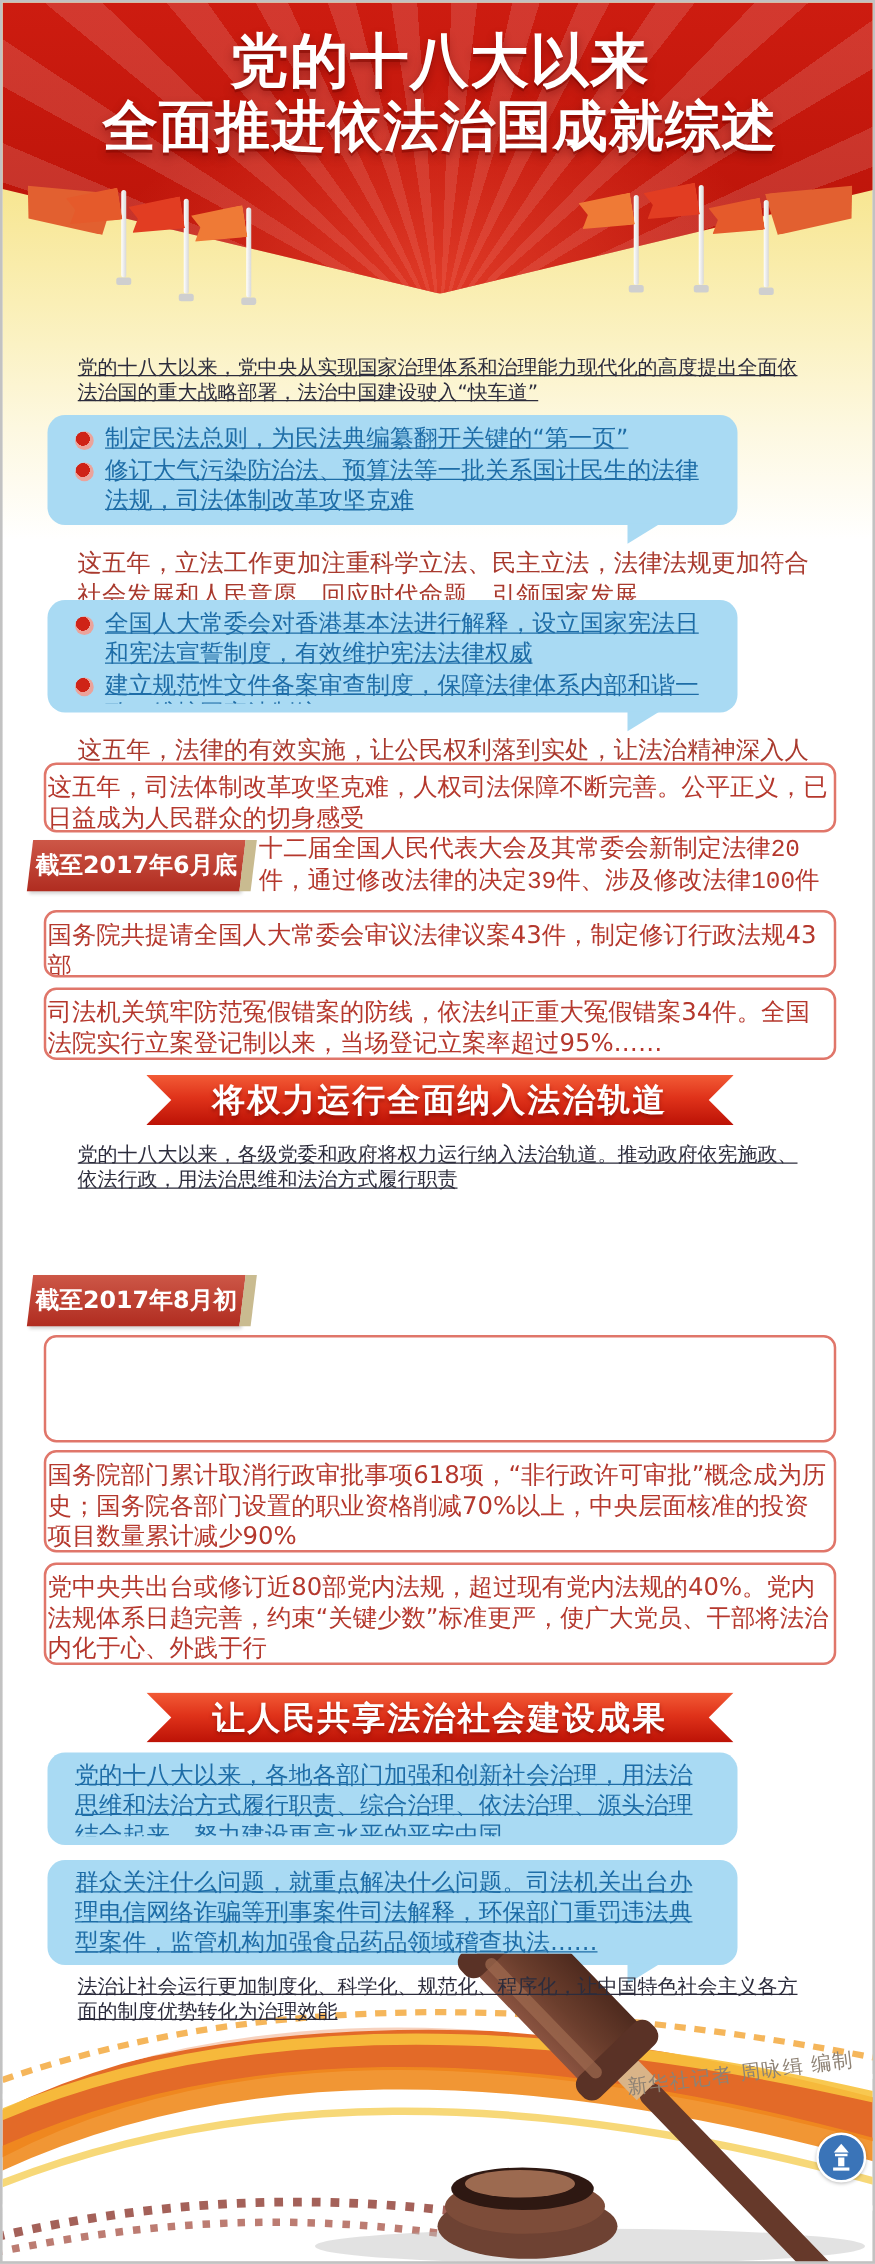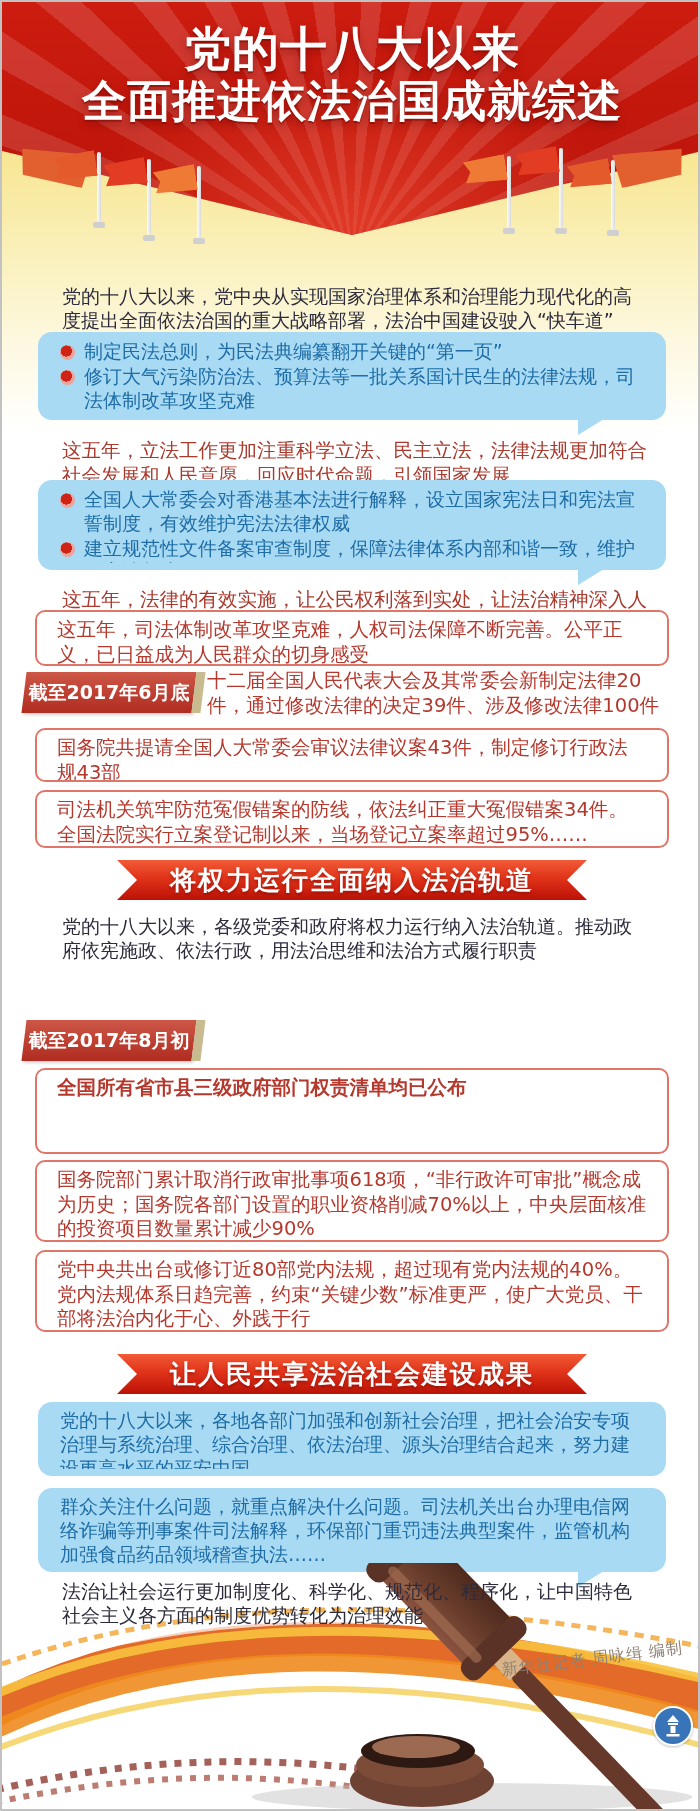--- a/index.html
+++ b/index.html
@@ -37,51 +37,51 @@
   
   .ribbon{
     position:absolute;left:115px;width:470px;height:40px;z-index:4;
     background:linear-gradient(180deg,#f25b36 0%,#e0331a 45%,#bc1206 100%);
     clip-path:polygon(0 0,100% 0,calc(100% - 20px) 50%,100% 100%,0 100%,20px 50%);
     display:flex;align-items:center;justify-content:center;
     color:#fff;font-size:26px;font-weight:bold;letter-spacing:2px;
     text-shadow:0 2px 3px rgba(110,5,0,.5);white-space:nowrap;
   }
   
-  .para{position:absolute;left:60px;width:585px;color:#2c2c3c;font-size:19px;line-height:1.28;overflow:hidden;}
+  .para{position:absolute;left:60px;width:585px;color:#2c2c3c;font-size:16px;line-height:1.28;overflow:hidden;text-decoration:underline;}
   .para-red{position:absolute;left:60px;width:590px;color:#a93a2e;font-size:19.5px;line-height:1.28;overflow:hidden;}
   .bubble{
-    position:absolute;left:36px;width:628px;background:#a9daf3;border-radius:14px;
-    padding:7px 20px 7px 22px;color:#1e6da7;font-size:19px;line-height:1.25;overflow:visible;
+    position:absolute;left:36px;width:552px;background:#a9daf3;border-radius:14px;
+    padding:7px 20px 7px 22px;color:#1e6da7;font-size:19px;line-height:1.25;overflow:visible;text-decoration:underline;
   }
   .bubble .inner{overflow:hidden;height:100%;}
   .bubble.tail:after{
     content:"";position:absolute;right:62px;bottom:-15px;width:0;height:0;
     border-left:26px solid #a9daf3;border-bottom:16px solid transparent;
   }
   .bitem{display:flex;gap:9px;margin:1px 0;}
   .dot{flex:0 0 15px;width:15px;height:15px;margin-top:5px;border-radius:50%;
     background:radial-gradient(circle at 42% 40%, #cf2317 0 44%, #eba39b 45% 100%);}
   .rbox{
     position:absolute;left:33px;width:634px;background:#fff;
-    border:2px solid #e0766a;border-radius:10px;padding:6px 20px;
+    border:2px solid #e0766a;border-radius:10px;padding:6px 1px;
     color:#b5382d;font-size:19.5px;line-height:1.26;overflow:hidden;
   }
   .rbox .bold-line{font-weight:bold;}
   .tag{
     position:absolute;left:22px;width:170px;height:41px;z-index:2;
     background:linear-gradient(180deg,#cd5747 0%,#b02c20 100%);
     transform:skewX(-7deg);box-shadow:2px 2px 3px rgba(0,0,0,.18);
   }
   .tag:after{content:"";position:absolute;right:-9px;top:0;width:9px;height:100%;background:#c9bb90;}
   .tag .tlabel{
     display:block;transform:skewX(7deg);color:#fff;font-weight:bold;font-size:19px;
     line-height:41px;text-align:center;white-space:nowrap;
   }
-  .tagtext{position:absolute;left:205px;width:460px;color:#b5382d;font-size:19.5px;line-height:1.3;overflow:hidden;}
+  .tagtext{position:absolute;left:205px;width:460px;color:#b5382d;font-size:19.5px;line-height:1.3;overflow:hidden;font-family:Liberation Mono, monospace;}
   
   .footer-art{position:absolute;left:0;top:1561px;width:700px;height:250px;z-index:1;}
   .closing{z-index:5;}
   .credit{
     position:absolute;left:500px;top:1658px;width:210px;z-index:6;
     color:#8e8274;font-size:16px;letter-spacing:1px;white-space:nowrap;
     transform:rotate(-7deg);transform-origin:left center;
   }
   .emblem{
     position:absolute;left:651px;top:1704px;width:40px;height:40px;z-index:6;border-radius:50%;
@@ -180,29 +180,28 @@
   <div class="ribbon" style="top:858px">将权力运行全面纳入法治轨道</div>
 
   <div class="para" style="top:912px;height:48px">党的十八大以来，各级党委和政府将权力运行纳入法治轨道。推动政府依宪施政、依法行政，用法治思维和法治方式履行职责</div>
 
 
   <div class="tag" style="top:1018px">
     <span class="tlabel">截至2017年8月初</span>
   </div>
 
   <div class="rbox" style="top:1066px;height:86px">
-    <div class="bold-line">全国所有省市县三级政府部门权责清单均已公布</div>
   </div>
   <div class="rbox" style="top:1158px;height:82px">国务院部门累计取消行政审批事项618项，“非行政许可审批”概念成为历史；国务院各部门设置的职业资格削减70%以上，中央层面核准的投资项目数量累计减少90%</div>
   <div class="rbox" style="top:1248px;height:82px">党中央共出台或修订近80部党内法规，超过现有党内法规的40%。党内法规体系日趋完善，约束“关键少数”标准更严，使广大党员、干部将法治内化于心、外践于行</div>
 
   <div class="ribbon" style="top:1352px">让人民共享法治社会建设成果</div>
 
   <div class="bubble" style="top:1400px;height:74px">
-    <div class="inner">党的十八大以来，各地各部门加强和创新社会治理，把社会治安专项治理与系统治理、综合治理、依法治理、源头治理结合起来，努力建设更高水平的平安中国</div>
+    <div class="inner">党的十八大以来，各地各部门加强和创新社会治理，用法治思维和法治方式履行职责、综合治理、依法治理、源头治理结合起来，努力建设更高水平的平安中国</div>
   </div>
   <div class="bubble tail" style="top:1486px;height:84px">
     <div class="inner">群众关注什么问题，就重点解决什么问题。司法机关出台办理电信网络诈骗等刑事案件司法解释，环保部门重罚违法典型案件，监管机构加强食品药品领域稽查执法……</div>
   </div>
 
   <div class="para closing" style="top:1577px;height:48px">法治让社会运行更加制度化、科学化、规范化、程序化，让中国特色社会主义各方面的制度优势转化为治理效能</div>
 
   <svg class="footer-art" viewBox="0 0 700 250" xmlns="http://www.w3.org/2000/svg">
     <defs>
       <linearGradient id="gwood" x1="0" y1="0" x2="1" y2="0">

